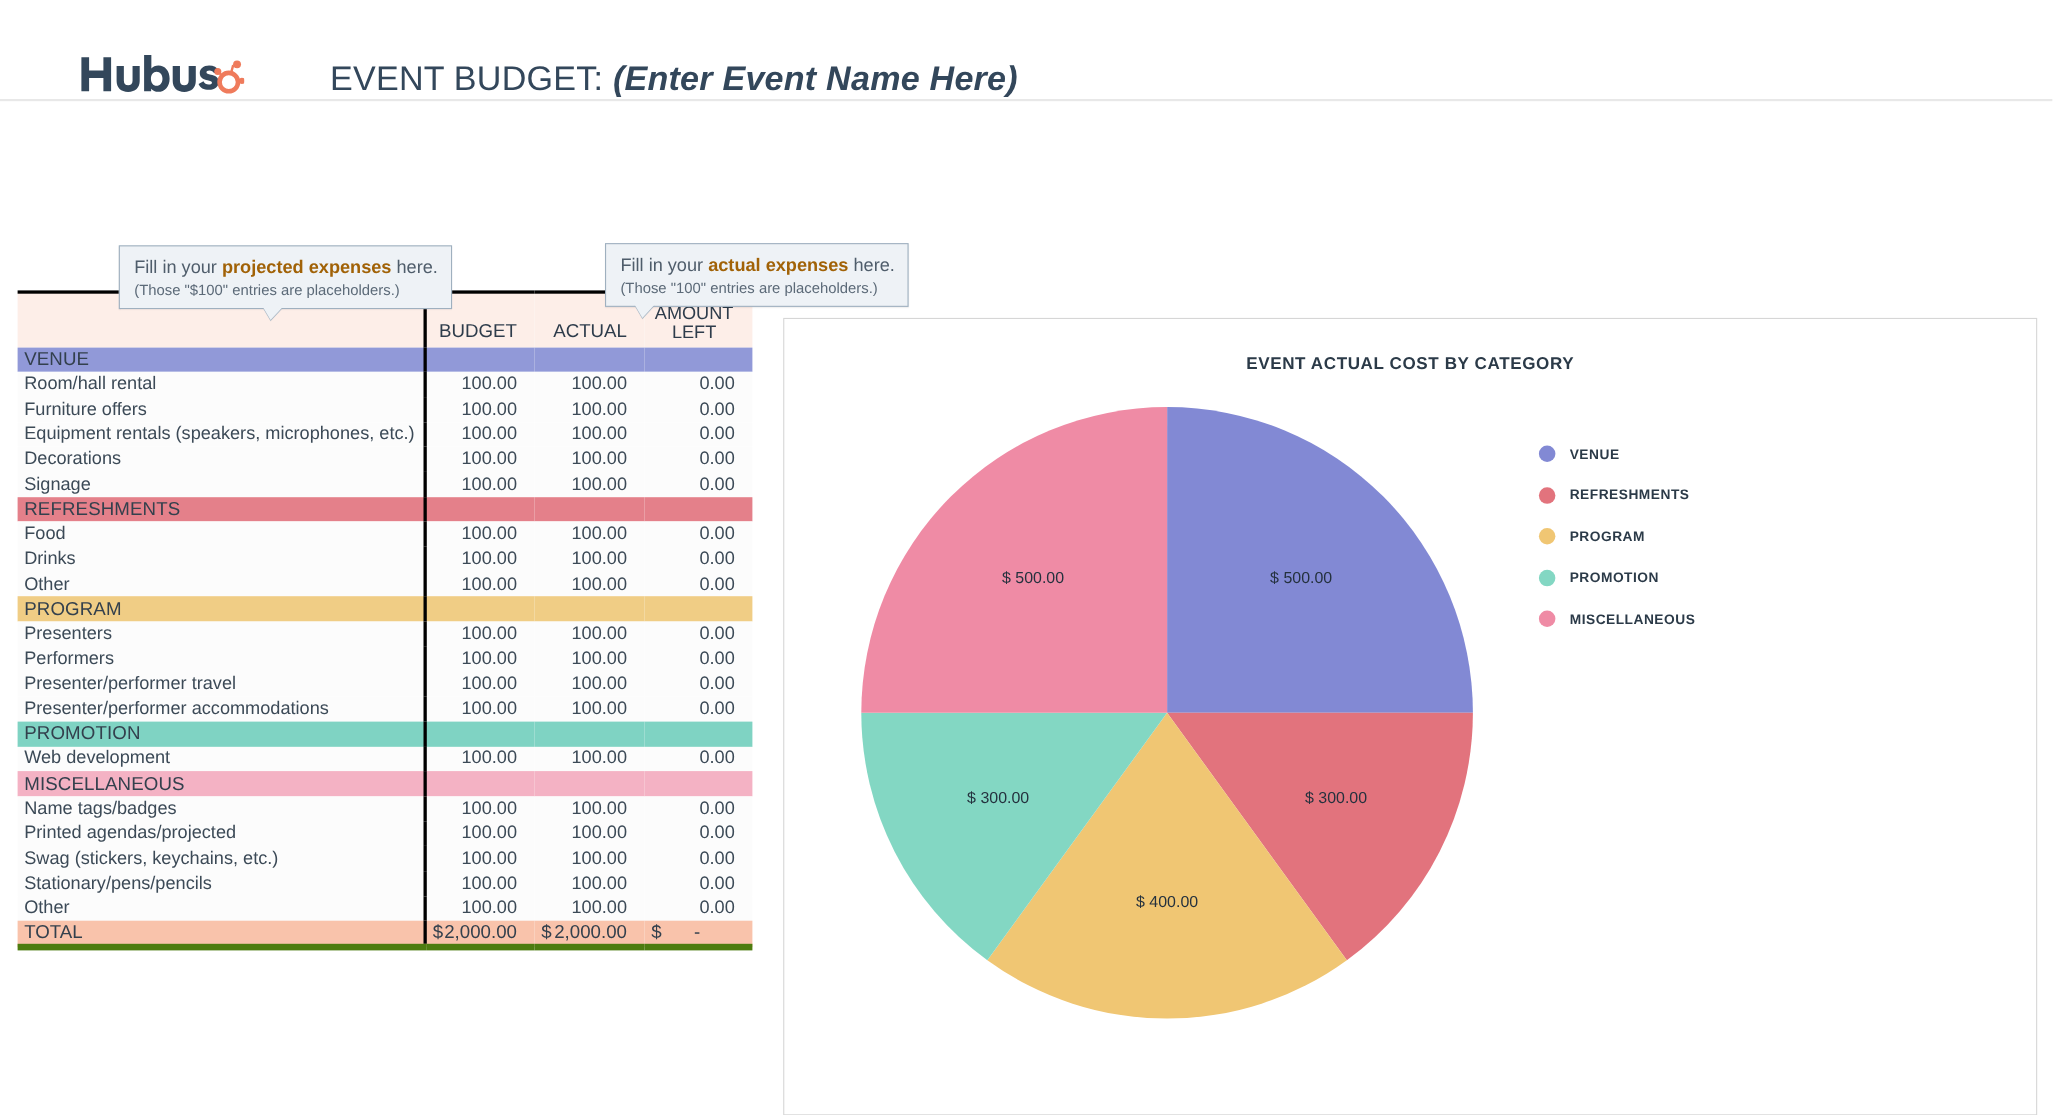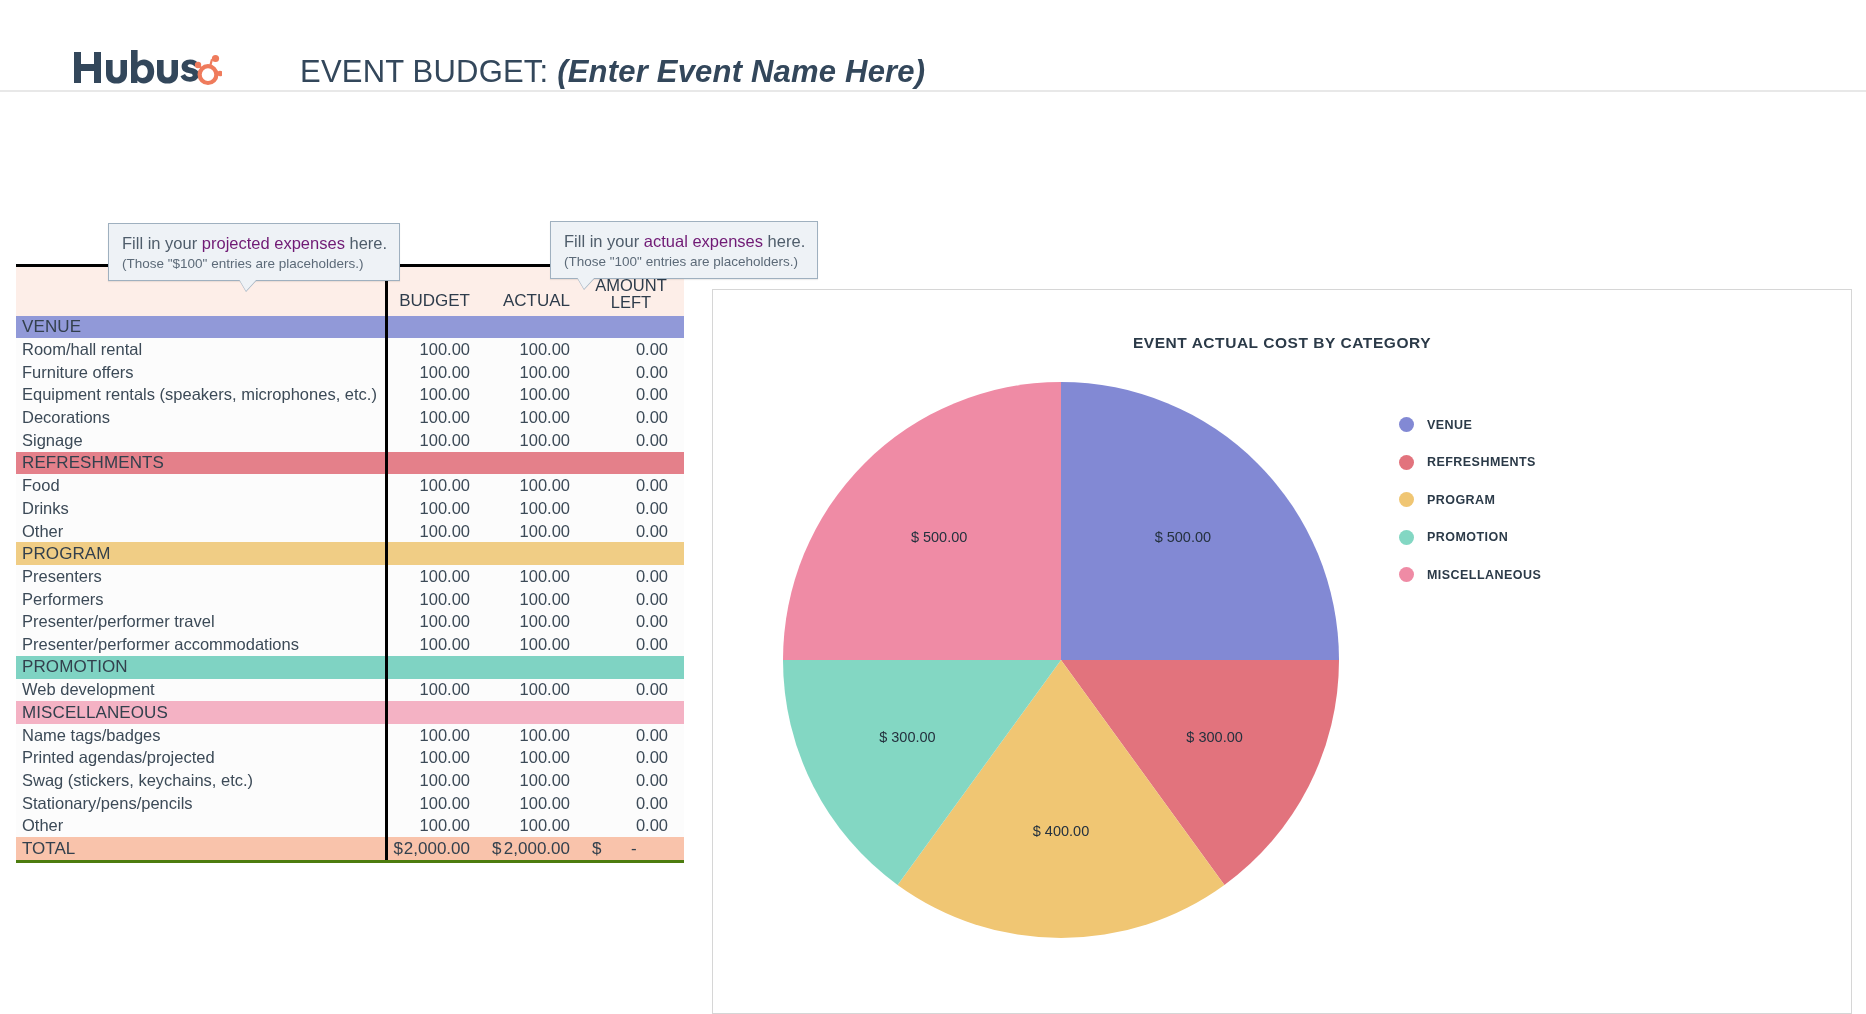--- a/index.html
+++ b/index.html
@@ -43,21 +43,21 @@
     position: absolute;
     background: #eef2f6;
     border: 1px solid #9fb0bf;
     padding: 8px 12px 9px 13px;
     z-index: 30;
     box-shadow: 0 1px 1px rgba(0,0,0,0.07);
   }
   .callout .line1 {
     font-size: 16.5px; color: #4f5d6b; white-space: nowrap; line-height: 1.35;
   }
-  .callout .line1 b { color: #701a75; font-weight: 400; }
+  .callout .line1 b { color: #a16207; font-weight: 700; }
   .callout .line2 {
     font-size: 13.5px; color: #5c6a78; white-space: nowrap; margin-top: 2px;
   }
   .callout .tail {
     position: absolute; bottom: -11px; left: 28px;
     width: 0; height: 0;
     border-left: 7px solid transparent;
     border-right: 11px solid transparent;
     border-top: 12px solid #eef2f6;
     filter: drop-shadow(0 1px 0 #9fb0bf);
@@ -116,21 +116,21 @@
   tr.item td.c-num {
     text-align: right; padding-right: 16px; color: #3c4a57;
   }
   td.c-bud, th.h-bud { border-left: 3px solid #000; }
 
   tr.total td {
     background: #f9c3ab;
     font-size: 17px;
     color: #33404d;
     height: 24px;
-    border-bottom: 3px solid #4d7c0f;
+    border-bottom: 6px solid #4d7c0f;
   }
   tr.total td.t-label { padding-left: 6px; }
   tr.total td.t-num { text-align: right; padding-right: 16px; }
   tr.total td.t-num .cur { float: left; padding-left: 6px; }
   tr.total td.t-bud { border-left: 3px solid #000; }
   tr.total td.t-dash { text-align: center; padding-right: 18px;}
 
   
   .chart-panel {
     position: absolute;
@@ -138,21 +138,21 @@
     width: 1140px; height: 725px;
     border: 1px solid #d6d6d6;
     background: #fff;
   }
   .chart-title {
     text-align: center;
     font-size: 15.5px;
     font-weight: bold;
     color: #2b3a48;
     letter-spacing: 0.55px;
-    margin-top: 44px;
+    margin-top: 32px;
   }
   .chart-stage { position: relative; width: 100%; height: 620px; }
   .pie-wrap {
     position: absolute; left: 68px; top: 28px;
     width: 560px; height: 560px;
   }
   .pie-wrap svg { display:block; }
   .slice-label {
     font-size: 14.5px;
     fill: #24313e;

